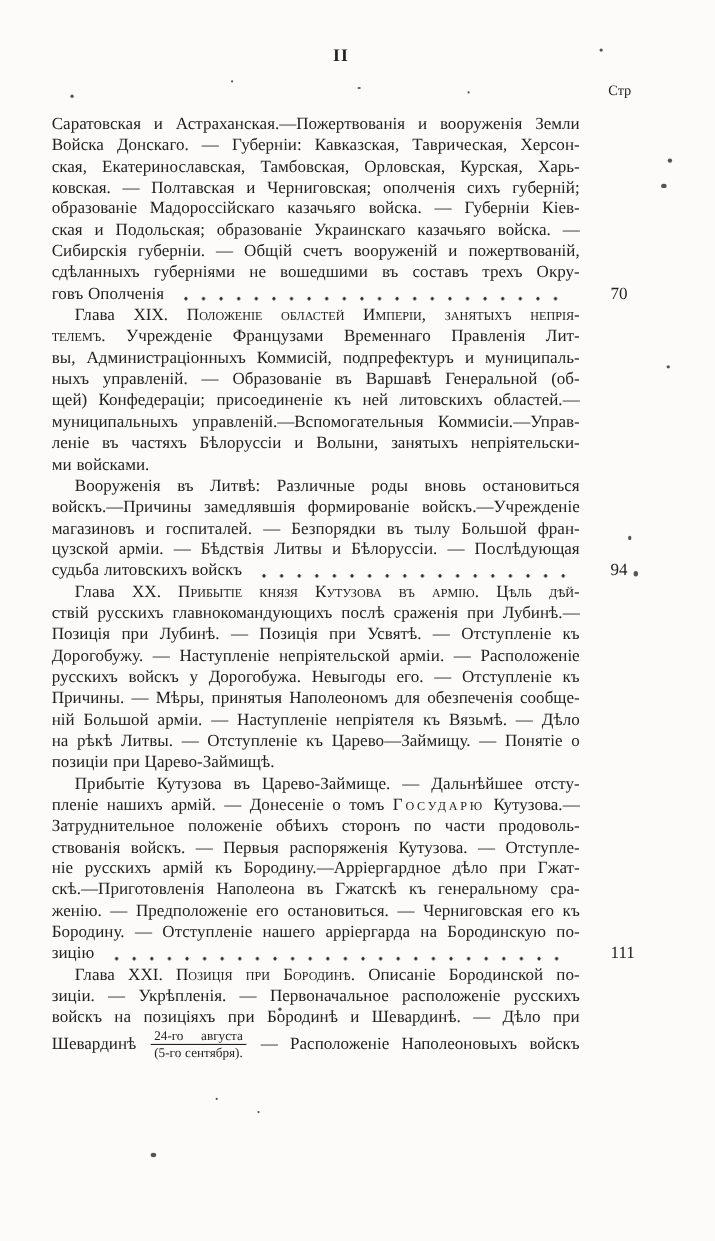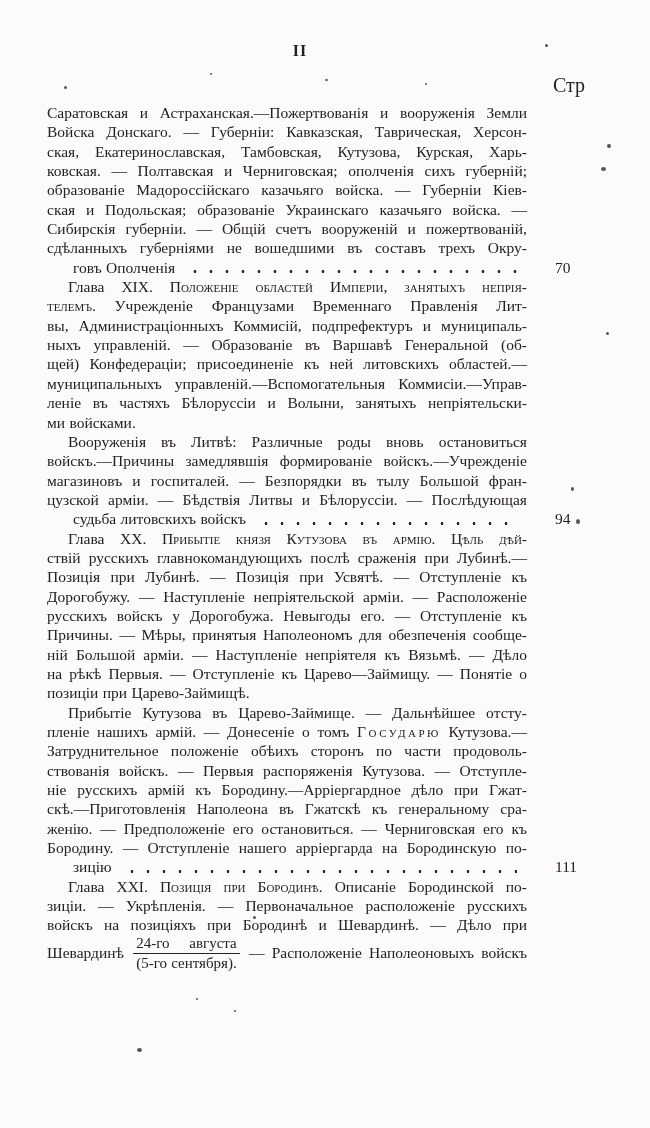--- a/index.html
+++ b/index.html
@@ -8,25 +8,25 @@
   }
   html,body{margin:0;padding:0;}
   body{
     width:650px;height:1128px;position:relative;overflow:hidden;
     background:var(--paper);
     color:var(--ink);
     font-family:"Liberation Serif","DejaVu Serif",serif;
     font-size:15.5px;
   }
   .folio{
-    position:absolute;left:60px;top:42px;width:480px;
+    position:absolute;left:70px;top:42px;width:480px;
     text-align:center;font-weight:bold;font-size:16px;letter-spacing:1px;
   }
   .colhead{
-    position:absolute;left:553px;top:74px;font-size:20px;
+    position:absolute;left:553px;top:74px;font-size:13px;
   }
   .column{
     position:absolute;left:47px;top:103px;width:480px;
   }
   .toc-entry{margin:0;padding:0;}
   .line{
     position:relative;
     line-height:19.35px;min-height:19.35px;
     text-align:left;
     word-spacing:0.5px;
@@ -35,50 +35,50 @@
     text-align:justify;
     text-align-last:justify;
     -moz-text-align-last:justify;
   }
   .ind{padding-left:21px;}
   .tall{line-height:30px;min-height:30px;}
   .bold{font-weight:normal;}
   .sc{font-variant:small-caps;font-variant-caps:small-caps;}
   .sp{font-variant:small-caps;font-variant-caps:small-caps;letter-spacing:2.5px;}
   .leader{display:flex;align-items:baseline;}
-  .ltext{white-space:nowrap;margin-left:26px;}
+  .ltext{white-space:nowrap;}
   .dots{
     flex:1;align-self:flex-end;height:5px;
     margin:0 10px 3px 12px;
     background-image:radial-gradient(circle,#2b2926 1.25px,rgba(0,0,0,0) 1.6px);
     background-size:16px 5px;background-repeat:repeat-x;background-position:0 50%;
   }
   .pagenum{
     position:absolute;left:calc(100% + 28px);bottom:0;
     white-space:nowrap;font-size:15.5px;
   }
   .frac{
     display:inline-flex;flex-direction:column;vertical-align:middle;
-    text-align:center;font-size:15px;line-height:1.25;
+    text-align:center;font-size:12px;line-height:1.25;
     position:relative;top:-1px;margin:0 2px;
   }
   .frac .ftop{border-bottom:1px solid var(--ink);padding:0 3px;}
   .frac .fbot{padding:0 3px;}
   .speck{position:absolute;background:#3a3733;border-radius:50%;opacity:.85;}
 </style>
 </head>
 <body>
 
 <div class="folio">II</div>
 <div class="colhead">Стр</div>
 <div class="column">
     <div class="toc-entry">
       <div class="line jl">Саратовская и Астраханская.—Пожертвованія и вооруженія Земли</div>
       <div class="line jl">Войска Донскаго. — Губерніи: Кавказская, Таврическая, Херсон-</div>
-      <div class="line jl">ская, Екатеринославская, Тамбовская, Кутузова, Курская, Харь-</div>
+      <div class="line jl">ская, Екатеринославская, Тамбовская, Орловская, Курская, Харь-</div>
       <div class="line jl">ковская. — Полтавская и Черниговская; ополченія сихъ губерній;</div>
       <div class="line jl">образованіе Мадороссійскаго казачьяго войска. — Губерніи Кіев-</div>
       <div class="line jl">ская и Подольская; образованіе Украинскаго казачьяго войска. —</div>
       <div class="line jl">Сибирскія губерніи. — Общій счетъ вооруженій и пожертвованій,</div>
       <div class="line jl">сдѣланныхъ губерніями не вошедшими въ составъ трехъ Окру-</div>
       <div class="line leader">
         <span class="ltext">говъ Ополченія</span>
         <span class="dots"></span>
         <span class="pagenum">70</span>
       </div>
@@ -105,21 +105,21 @@
       </div>
     </div>
     <div class="toc-entry">
       <div class="line ind jl"><span class="bold">Глава XX. </span><span class="sc">Прибытіе князя Кутузова въ армію. Цѣль дѣй-</span></div>
       <div class="line jl">ствій русскихъ главнокомандующихъ послѣ сраженія при Лубинѣ.—</div>
       <div class="line jl">Позиція при Лубинѣ. — Позиція при Усвятѣ. — Отступленіе къ</div>
       <div class="line jl">Дорогобужу. — Наступленіе непріятельской арміи. — Расположеніе</div>
       <div class="line jl">русскихъ войскъ у Дорогобужа. Невыгоды его. — Отступленіе къ</div>
       <div class="line jl">Причины. — Мѣры, принятыя Наполеономъ для обезпеченія сообще-</div>
       <div class="line jl">ній Большой арміи. — Наступленіе непріятеля къ Вязьмѣ. — Дѣло</div>
-      <div class="line jl">на рѣкѣ Первыя. — Отступленіе къ Царево—Займищу. — Понятіе о</div>
+      <div class="line jl">на рѣкѣ Литвы. — Отступленіе къ Царево—Займищу. — Понятіе о</div>
       <div class="line">позиціи при Царево-Займищѣ.</div>
     </div>
     <div class="toc-entry">
       <div class="line ind jl">Прибытіе Кутузова въ Царево-Займище. — Дальнѣйшее отсту-</div>
       <div class="line jl"><span>пленіе нашихъ армій. — Донесеніе о томъ </span><span class="sp">Государю</span><span> Кутузова.—</span></div>
       <div class="line jl">Затруднительное положеніе обѣихъ сторонъ по части продоволь-</div>
       <div class="line jl">ствованія войскъ. — Первыя распоряженія Кутузова. — Отступле-</div>
       <div class="line jl">ніе русскихъ армій къ Бородину.—Арріергардное дѣло при Гжат-</div>
       <div class="line jl">скѣ.—Приготовленія Наполеона въ Гжатскѣ къ генеральному сра-</div>
       <div class="line jl">женію. — Предположеніе его остановиться. — Черниговская его къ</div>

